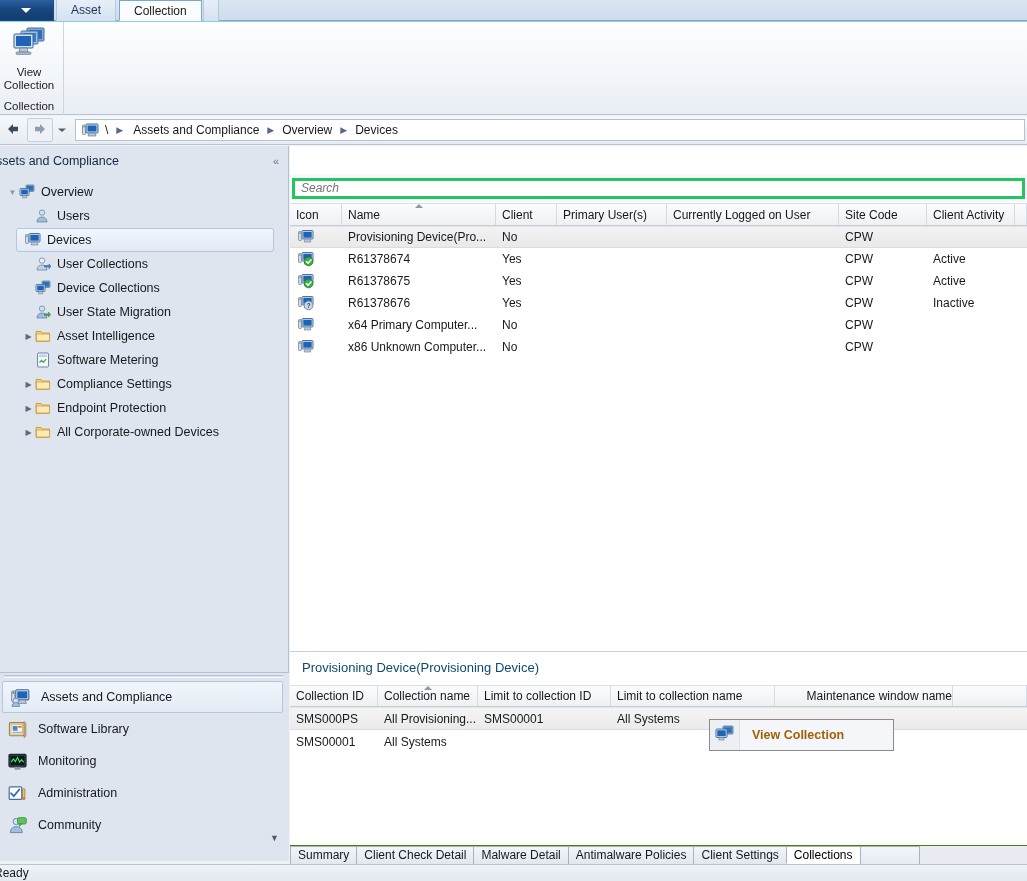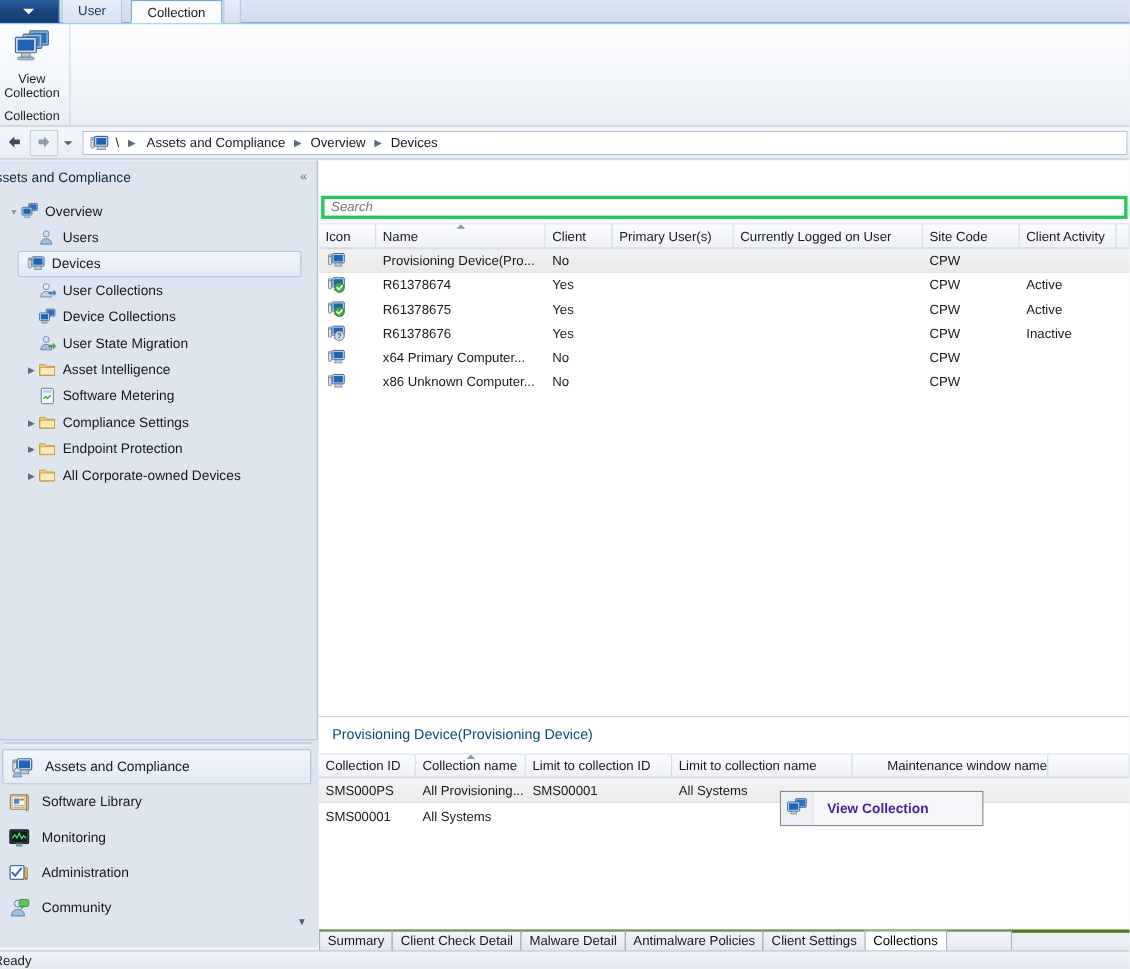--- a/index.html
+++ b/index.html
@@ -184,25 +184,25 @@
   .dcell { padding-left: 6px; overflow: hidden; white-space: nowrap; }
 
   
   .ctxmenu {
     position: absolute; left: 709px; top: 719px; width: 185px; height: 32px;
     background: #f4f6f9; border: 1px solid #8b8b8b;
     display: flex; align-items: center;
   }
   .ctxmenu .gutter { width: 30px; height: 100%; background: #eceff4; border-right: 1px solid #dde2e9;
                      display: flex; align-items: center; justify-content: center; }
-  .ctxmenu .ctxlabel { margin-left: 12px; font-size: 12.5px; font-weight: bold; color: #4c1d95; }
+  .ctxmenu .ctxlabel { margin-left: 12px; font-size: 12.5px; font-weight: bold; color: #a16207; }
 
   
   .btabs { position: absolute; left: 290px; top: 845px; width: 737px; height: 19px;
-           background: #e9edf3; border-top: 3px solid #4d7c0f; display: flex; align-items: flex-end; }
+           background: #e9edf3; border-top: 1px solid #4d7c0f; display: flex; align-items: flex-end; }
   .btab {
     height: 18px; line-height: 17px; padding: 0 7px; font-size: 12px; color: #16191c;
     background: linear-gradient(#f2f5f9,#e2e7ef); border: 1px solid #a9b3c0;
     border-bottom: none; margin-right: -1px; cursor: default;
   }
   .btab.active { background: #fff; border-bottom: 1px solid #fff; color: #000; }
   .btab.filler { width: 60px; background: linear-gradient(#f2f5f9,#e6ebf2); }
 
   
   .statusbar {
@@ -215,21 +215,21 @@
 </head>
 <body>
 
 <div id="app">
 
   <div class="tabstrip">
     <div class="appbtn">
       <span class="caret"></span>
     </div>
     <div id="ribbon-tabs">
-        <div class="rtab" style="left: 56px;"><span>User</span></div>
+        <div class="rtab" style="left: 56px;"><span>Asset</span></div>
         <div class="rtab active" style="left: 119px;"><span>Collection</span></div>
         <div class="rtab-pad" style="left: 203px;"></div>
       </div>
   </div>
 
   <div class="ribbon">
     <div class="rgroup">
       <div class="rbtn">
         <span>
           <svg width="38" height="34" viewBox="0 0 38 34">

